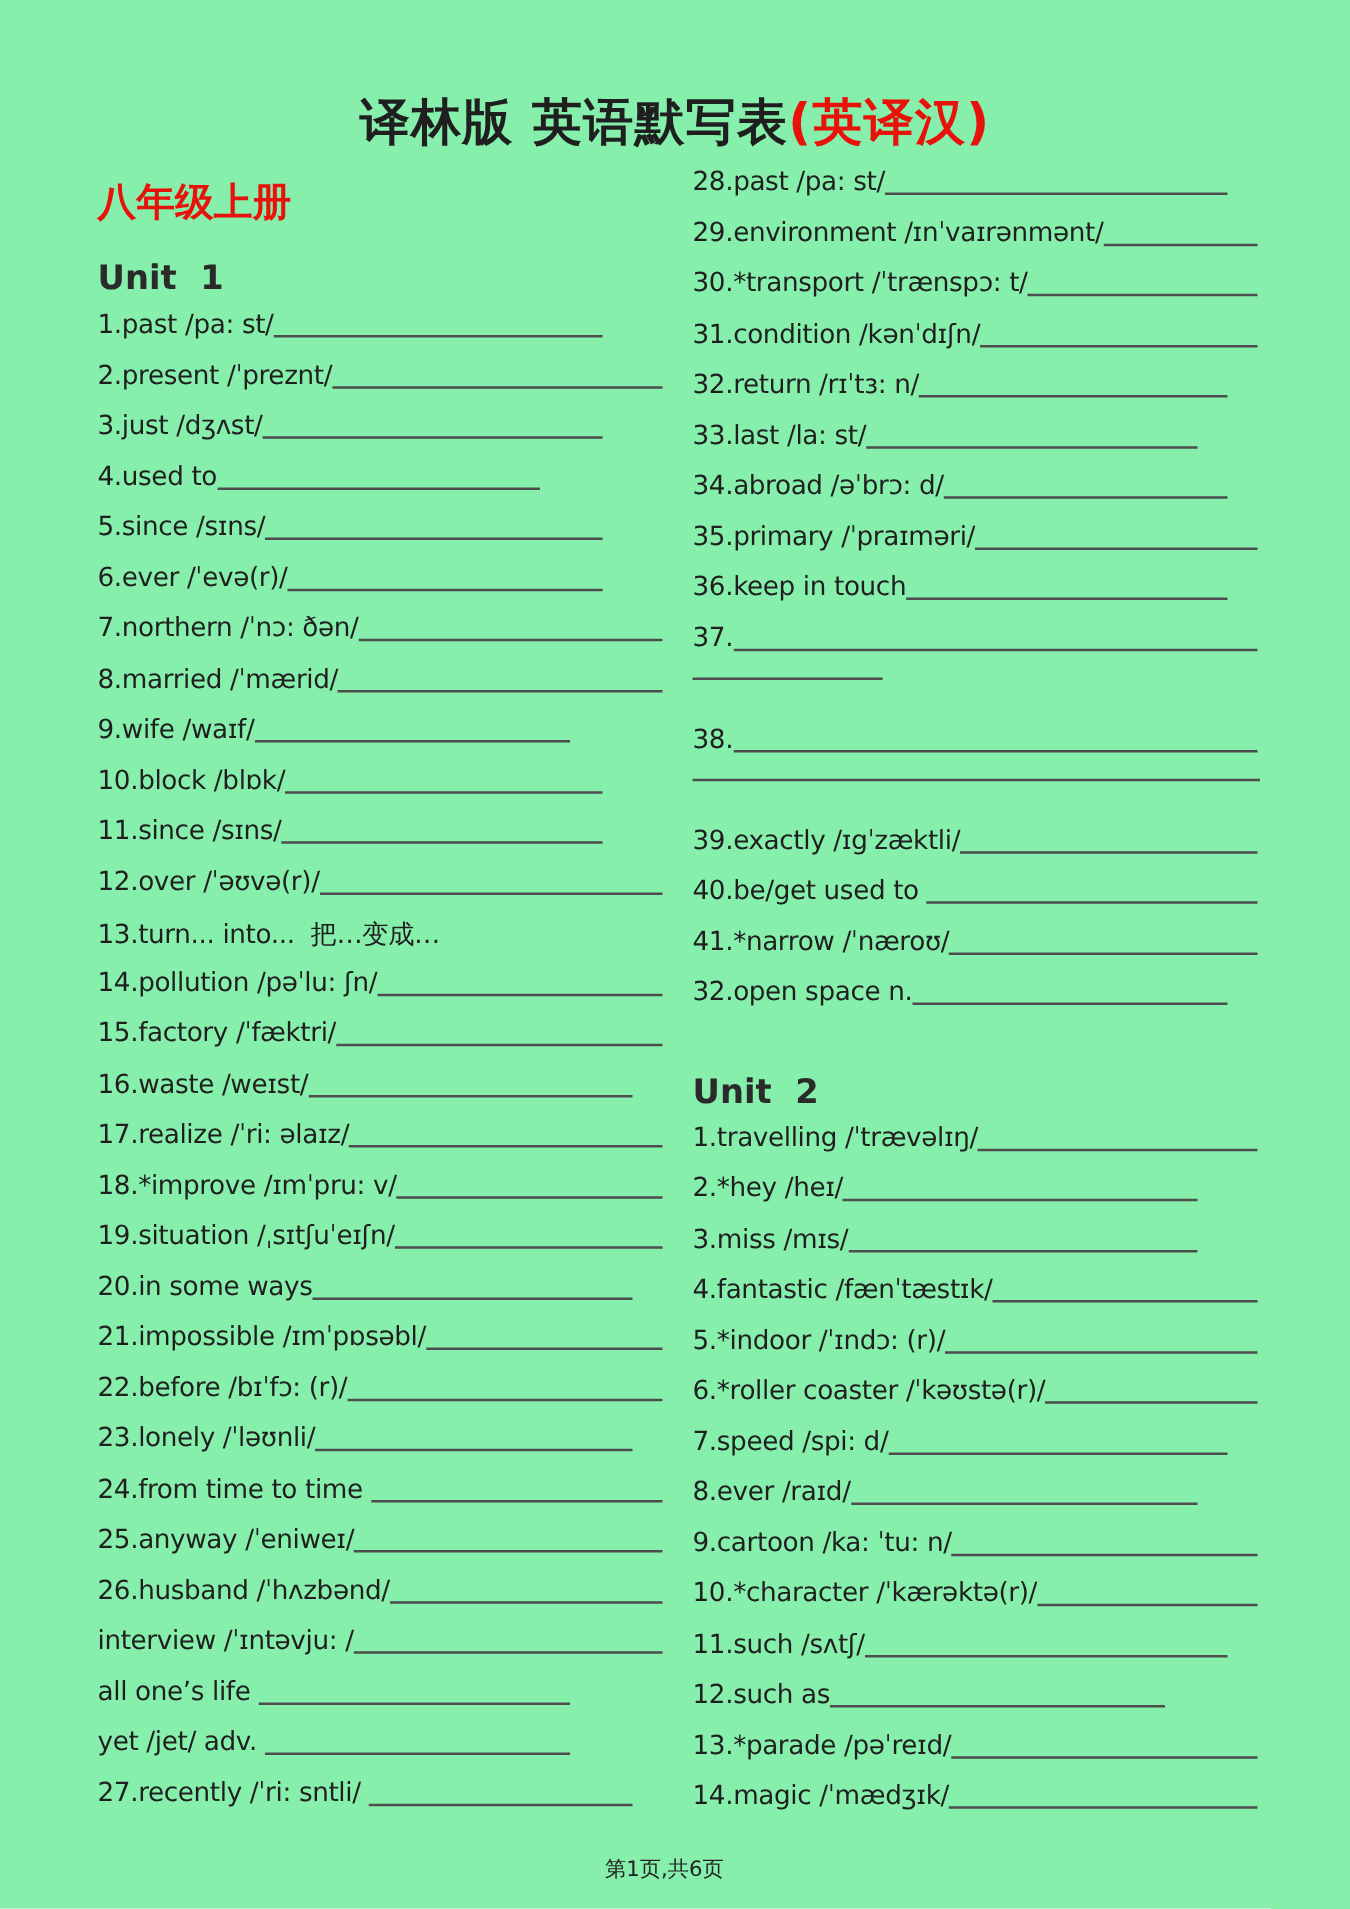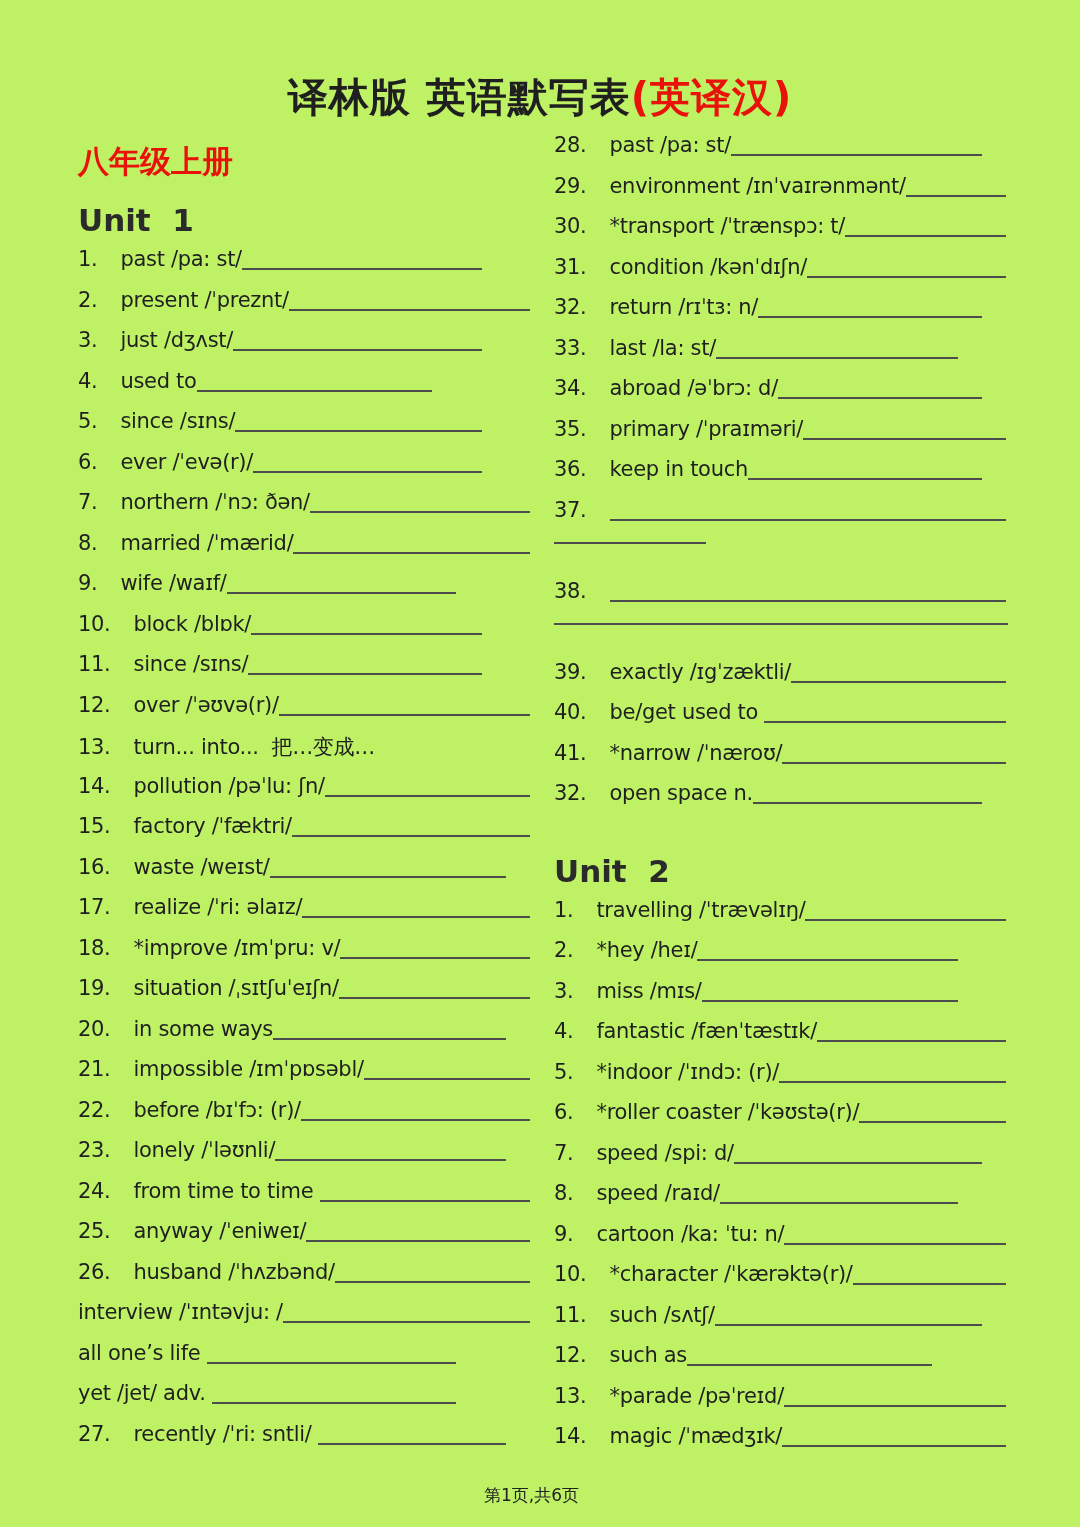--- a/index.html
+++ b/index.html
@@ -1,19 +1,19 @@
 <!DOCTYPE html>
 <html><head>
 <meta charset="utf-8">
 <style>
   html,body{margin:0;padding:0;background:#ffffff;}
   .page{
     position:relative;
     width:1080px;height:1527px;
-    background:#bef264;
+    background:#86efac;
     font-family:"DejaVu Sans",sans-serif;
     color:#1f1f1f;
     overflow:hidden;
     box-sizing:border-box;
   }
   .doc-title{
     margin:70px 0 4px 0;
     text-align:center;
     font-size:40px;
     font-weight:bold;
@@ -29,40 +29,40 @@
   }
   .col{flex:1 1 0;min-width:0;}
   .subtitle{
     color:#e8120b;
     font-size:31px;
     font-weight:bold;
     margin:8px 0 14px 0;
     white-space:pre;
   }
   .row-heading{
-    font-size:31px;
+    font-size:27px;
     font-weight:bold;
     height:50px;
     display:flex;
     align-items:flex-end;
     padding-bottom:9px;
     box-sizing:border-box;
     white-space:pre;
     color:#2a2a2a;
   }
   .row-heading.spaced{height:76px;}
   .row{
     display:flex;
     align-items:baseline;
     height:40.5px;
     font-size:21px;
     letter-spacing:-0.3px;
     box-sizing:border-box;
   }
-  .row .num{margin-right:23px;white-space:pre;}
+  .row .num{margin-right:0;white-space:pre;}
   .row .txt{white-space:pre;}
   .blank{
     flex:1 1 auto;
     min-width:12px;
     height:0;
     border-bottom:2px solid #4d4d4d;
     transform:translateY(4px);
   }
   .blank.end-xl{margin-right:4px;}
   .blank.end-l{margin-right:28px;}
@@ -354,21 +354,21 @@
             <span class="txt">*roller coaster /ˈkəʊstə(r)/</span>
             <span class="blank end-xl"></span>
           </div>
           <div class="row">
             <span class="num">7.</span>
             <span class="txt">speed /spi: d/</span>
             <span class="blank end-l"></span>
           </div>
           <div class="row">
             <span class="num">8.</span>
-            <span class="txt">speed /raɪd/</span>
+            <span class="txt">ever /raɪd/</span>
             <span class="blank end-m"></span>
           </div>
           <div class="row">
             <span class="num">9.</span>
             <span class="txt">cartoon /ka: ˈtu: n/</span>
             <span class="blank end-xl"></span>
           </div>
           <div class="row">
             <span class="num">10.</span>
             <span class="txt">*character /ˈkærəktə(r)/</span>

